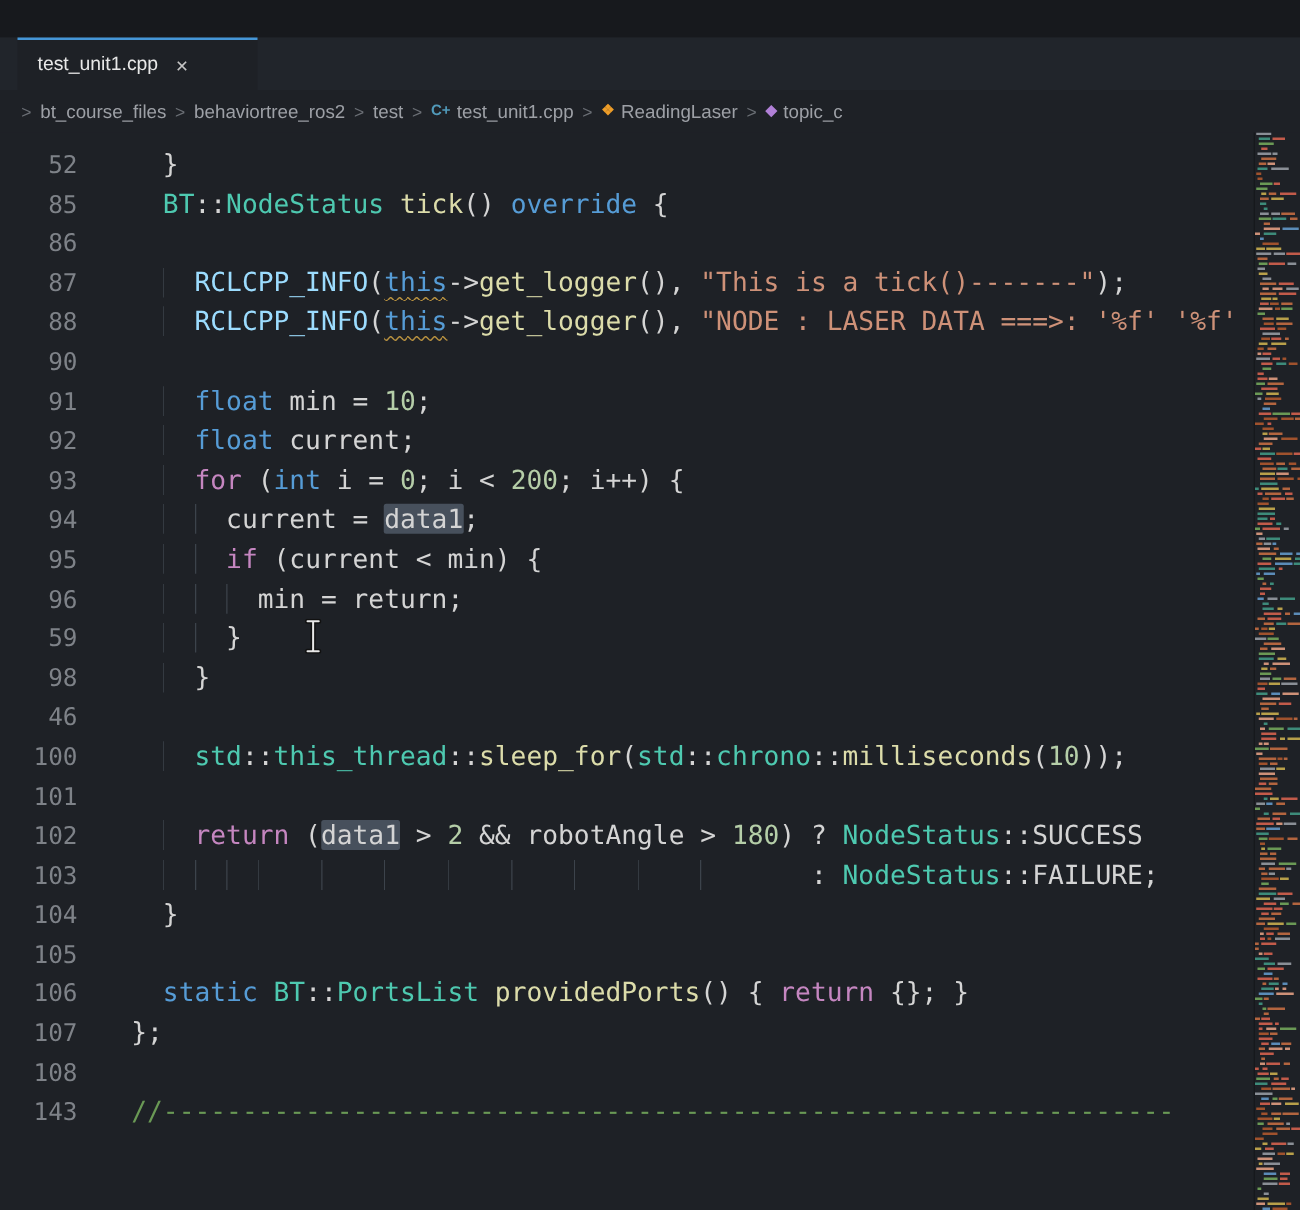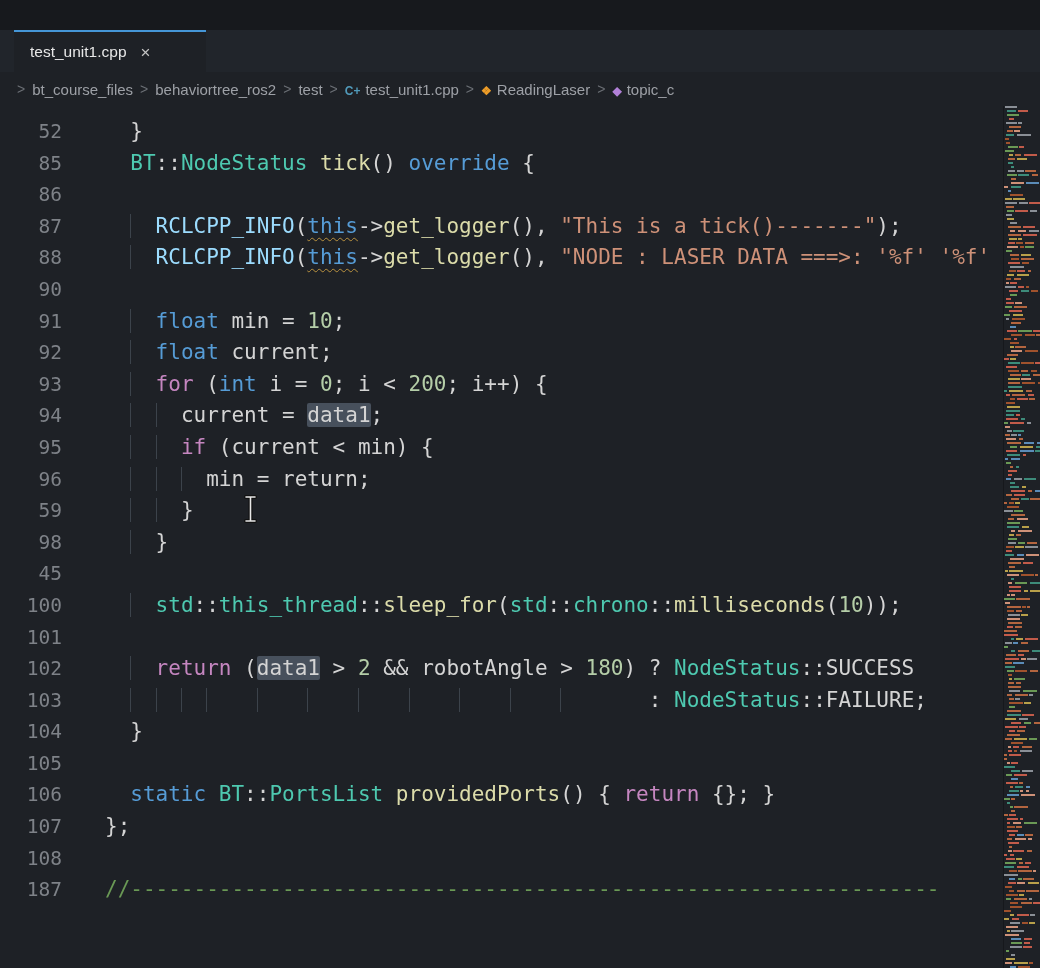--- a/index.html
+++ b/index.html
@@ -12,21 +12,21 @@
   .tab { display:flex; align-items:center; padding:0 16px; font-size:15.5px; cursor:default; }
   .tab.inactive { width:186px; background:#2a2e34; color:#8f9398; }
   .tab.active   { width:192px; background:#1e2126; color:#e8e8e8; margin-left:14px;
                   border-top:2.5px solid #4596d7; }
   .tab .close { margin-left:14px; color:#c5c5c5; font-size:17px; line-height:1; }
 
   .breadcrumbs { height:34px; display:flex; align-items:center; padding-left:10px;
                  background:#1e2126; color:#9da0a6; font-size:15px; white-space:nowrap;
                  overflow:hidden; }
   .breadcrumbs .chev { color:#6b6f75; margin:0 7px; font-size:14px; }
-  .breadcrumbs .bc-item { display:flex; align-items:flex-end; gap:5px; }
+  .breadcrumbs .bc-item { display:flex; align-items:flex-start; gap:5px; }
   .breadcrumbs .bc-icon { font-size:12px; font-weight:bold; }
 
   
   .editor { position:absolute; top:106px; left:0; right:0; bottom:0; overflow:hidden;
             font-family:"DejaVu Sans Mono", monospace; font-size:21px; line-height:31.6px;
             background:#1e2126; }
   .lines { padding-top:10px; }
   .code-line { display:flex; height:31.6px; white-space:pre; }
   .ln   { flex:none; width:62px; text-align:right; color:#7e8288; font-size:19.5px; }
   .code { padding-left:43px; white-space:pre; }
@@ -104,31 +104,31 @@
       <div class="code-line"><span class="ln">88</span><span class="code"><span class="s-pl">  </span><span class="s-g">  </span><span class="s-mc">RCLCPP_INFO</span><span class="s-pl">(</span><span class="s-th">this</span><span class="s-pl">-&gt;</span><span class="s-fn">get_logger</span><span class="s-pl">(), </span><span class="s-st">"NODE : LASER DATA ===&gt;: '%f' '%f'</span></span></div>
       <div class="code-line"><span class="ln">90</span><span class="code"></span></div>
       <div class="code-line"><span class="ln">91</span><span class="code"><span class="s-pl">  </span><span class="s-g">  </span><span class="s-kb">float</span><span class="s-pl"> min = </span><span class="s-nu">10</span><span class="s-pl">;</span></span></div>
       <div class="code-line"><span class="ln">92</span><span class="code"><span class="s-pl">  </span><span class="s-g">  </span><span class="s-kb">float</span><span class="s-pl"> current;</span></span></div>
       <div class="code-line"><span class="ln">93</span><span class="code"><span class="s-pl">  </span><span class="s-g">  </span><span class="s-kw">for</span><span class="s-pl"> (</span><span class="s-kb">int</span><span class="s-pl"> i = </span><span class="s-nu">0</span><span class="s-pl">; i &lt; </span><span class="s-nu">200</span><span class="s-pl">; i++) {</span></span></div>
       <div class="code-line"><span class="ln">94</span><span class="code"><span class="s-pl">  </span><span class="s-g">  </span><span class="s-g">  </span><span class="s-pl">current = </span><span class="s-hl">data1</span><span class="s-pl">;</span></span></div>
       <div class="code-line"><span class="ln">95</span><span class="code"><span class="s-pl">  </span><span class="s-g">  </span><span class="s-g">  </span><span class="s-kw">if</span><span class="s-pl"> (current &lt; min) {</span></span></div>
       <div class="code-line"><span class="ln">96</span><span class="code"><span class="s-pl">  </span><span class="s-g">  </span><span class="s-g">  </span><span class="s-g">  </span><span class="s-pl">min = return;</span></span></div>
       <div class="code-line"><span class="ln">59</span><span class="code"><span class="s-pl">  </span><span class="s-g">  </span><span class="s-g">  </span><span class="s-pl">}</span></span></div>
       <div class="code-line"><span class="ln">98</span><span class="code"><span class="s-pl">  </span><span class="s-g">  </span><span class="s-pl">}</span></span></div>
-      <div class="code-line"><span class="ln">45</span><span class="code"></span></div>
+      <div class="code-line"><span class="ln">46</span><span class="code"></span></div>
       <div class="code-line"><span class="ln">100</span><span class="code"><span class="s-pl">  </span><span class="s-g">  </span><span class="s-ty">std</span><span class="s-pl">::</span><span class="s-ty">this_thread</span><span class="s-pl">::</span><span class="s-fn">sleep_for</span><span class="s-pl">(</span><span class="s-ty">std</span><span class="s-pl">::</span><span class="s-ty">chrono</span><span class="s-pl">::</span><span class="s-fn">milliseconds</span><span class="s-pl">(</span><span class="s-nu">10</span><span class="s-pl">));</span></span></div>
       <div class="code-line"><span class="ln">101</span><span class="code"></span></div>
       <div class="code-line"><span class="ln">102</span><span class="code"><span class="s-pl">  </span><span class="s-g">  </span><span class="s-kw">return</span><span class="s-pl"> (</span><span class="s-hl">data1</span><span class="s-pl"> &gt; </span><span class="s-nu">2</span><span class="s-pl"> &amp;&amp; robotAngle &gt; </span><span class="s-nu">180</span><span class="s-pl">) ? </span><span class="s-ty">NodeStatus</span><span class="s-pl">::SUCCESS</span></span></div>
       <div class="code-line"><span class="ln">103</span><span class="code"><span class="s-pl">  </span><span class="s-g">  </span><span class="s-g">  </span><span class="s-g">  </span><span class="s-g4">    </span><span class="s-g4">    </span><span class="s-g4">    </span><span class="s-g4">    </span><span class="s-g4">    </span><span class="s-g4">    </span><span class="s-g4">    </span><span class="s-g4">    </span><span class="s-pl">   </span><span class="s-pl">: </span><span class="s-ty">NodeStatus</span><span class="s-pl">::FAILURE;</span></span></div>
       <div class="code-line"><span class="ln">104</span><span class="code"><span class="s-pl">  }</span></span></div>
       <div class="code-line"><span class="ln">105</span><span class="code"></span></div>
       <div class="code-line"><span class="ln">106</span><span class="code"><span class="s-pl">  </span><span class="s-kb">static</span><span class="s-pl"> </span><span class="s-ty">BT</span><span class="s-pl">::</span><span class="s-ty">PortsList</span><span class="s-pl"> </span><span class="s-fn">providedPorts</span><span class="s-pl">() { </span><span class="s-kw">return</span><span class="s-pl"> {}; }</span></span></div>
       <div class="code-line"><span class="ln">107</span><span class="code"><span class="s-pl">};</span></span></div>
       <div class="code-line"><span class="ln">108</span><span class="code"></span></div>
-      <div class="code-line"><span class="ln">187</span><span class="code"><span class="s-cm">//----------------------------------------------------------------</span></span></div>
+      <div class="code-line"><span class="ln">143</span><span class="code"><span class="s-cm">//----------------------------------------------------------------</span></span></div>
     </div>
 </div>
 
 <div class="minimap" id="minimap">
     <div class="mm-row">
       <span class="mm-seg" style="width: 1px;"></span>
       <span class="mm-seg" style="width: 12px; background: rgb(138, 143, 150);"></span>
       <span class="mm-seg" style="width: 2px;"></span>
     </div>
     <div class="mm-row">

